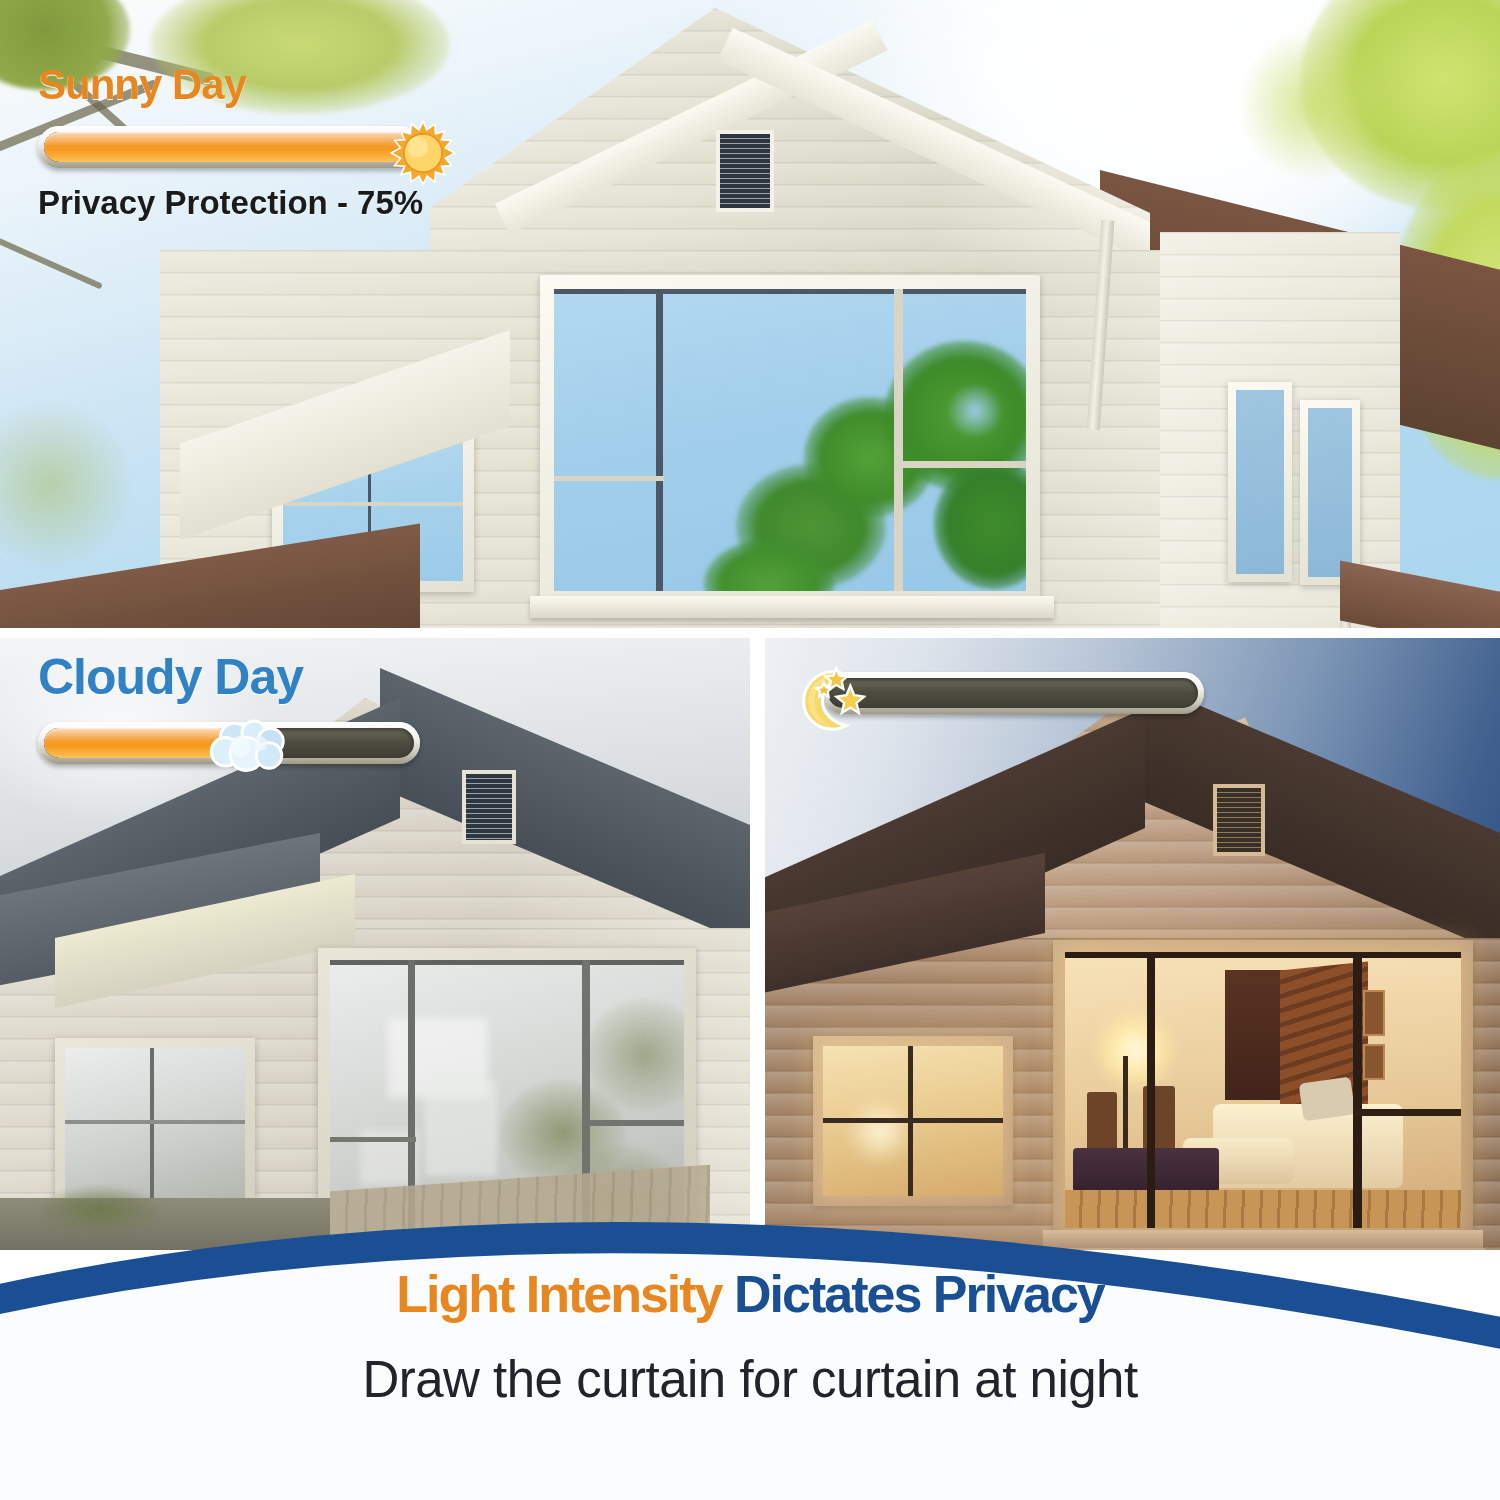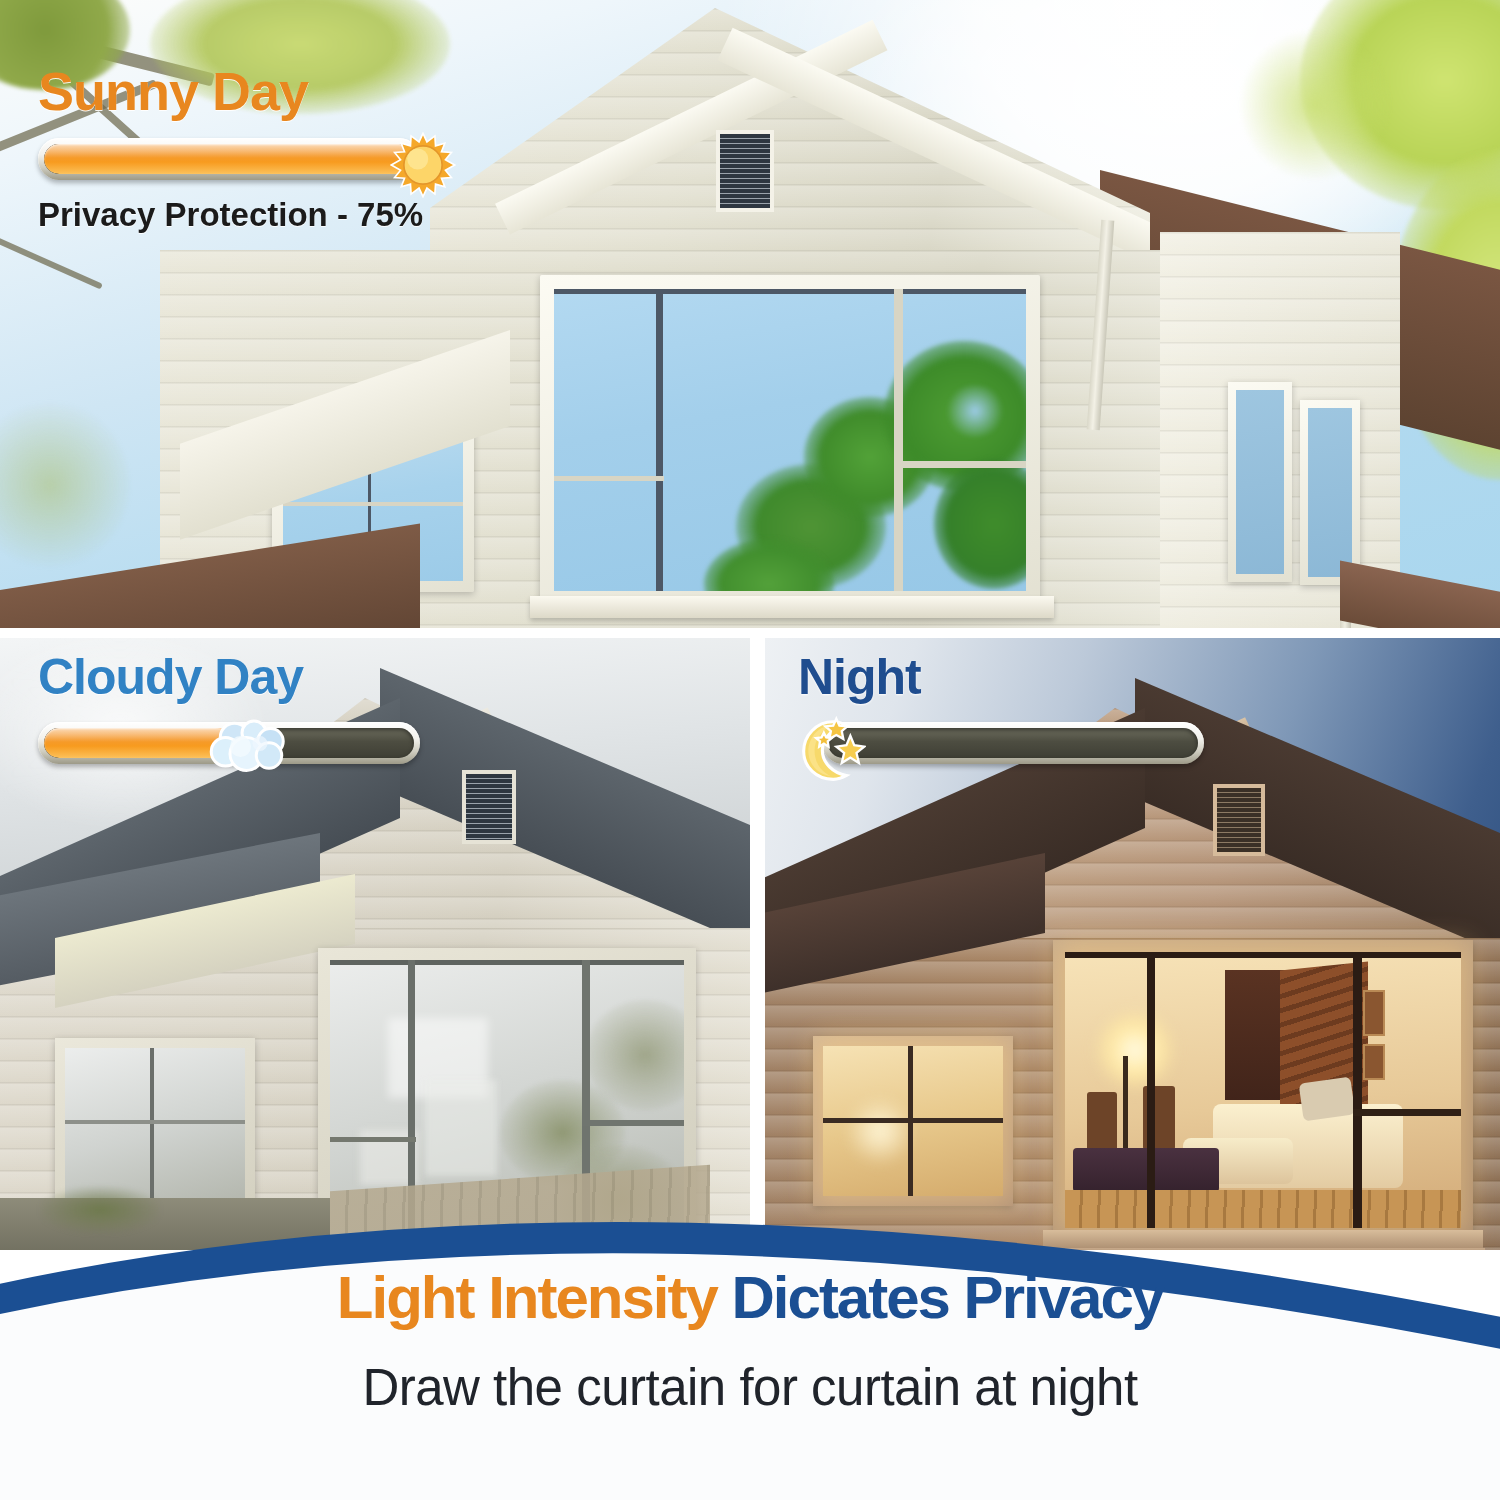--- a/index.html
+++ b/index.html
@@ -102,21 +102,21 @@
     display:flex; flex-direction:column;
   }
   .card-title {
     font-weight:bold; line-height:1;
     letter-spacing:-1px;
   }
   #card-sunny  { left:38px; top:64px;  width:520px; }
   #card-cloudy { left:38px; top:652px; width:470px; }
   #card-night  { left:798px; top:652px; width:470px; }
 
-  #title-sunny  { font-size:54px; color:#e8871f; text-shadow:0 1px 0 rgba(255,255,255,.9); }
+  #title-sunny  { font-size:42px; color:#e8871f; text-shadow:0 1px 0 rgba(255,255,255,.9); }
   #title-cloudy { font-size:50px; color:#3182c4; text-shadow:0 1px 0 rgba(255,255,255,.9); }
   #title-night  { font-size:50px; color:#1f4d8f; text-shadow:0 1px 2px rgba(255,255,255,.95); }
 
   
   .bar-row { position:relative; height:58px; margin-top:12px; }
   .bar-shell {
     position:absolute; top:8px; height:42px;
     background:linear-gradient(180deg,#ffffff 0%,#f2f1ec 40%,#cfcdc0 70%,#9d9a88 100%);
     border-radius:22px;
     box-shadow:0 3px 5px rgba(0,0,0,.28), inset 0 1px 1px #fff;
@@ -155,21 +155,21 @@
   #banner {
     position:absolute; left:0; top:1190px; width:1500px; height:310px;
     z-index:60; overflow:hidden;
   }
   #banner-curve { position:absolute; left:-6%; top:0; width:112%; height:560px; }
   #banner-text {
     position:absolute; left:0; top:78px; width:1500px;
     text-align:center;
   }
   #headline {
-    font-size:60px; font-weight:bold; letter-spacing:-2px; line-height:1;
+    font-size:52px; font-weight:bold; letter-spacing:-2px; line-height:1;
     white-space:nowrap;
   }
   #headline .hl-orange { color:#e8871f; }
   #headline .hl-blue   { color:#1b4f93; }
   #subline {
     font-size:51px; color:#20242b; margin-top:30px; letter-spacing:-0.5px;
     white-space:nowrap;
   }
 </style>
 </head>
@@ -415,21 +415,20 @@
             <circle cx="84" cy="50" r="17" fill="#d2e9f8"></circle>
           </g>
           <circle cx="46" cy="38" r="14" fill="#f2fafe" opacity="0.8"></circle>
           <circle cx="72" cy="34" r="10" fill="#eef7fd" opacity="0.7"></circle>
         </svg>
       </div>
     </div>
   </div>
 
   <div class="card" id="card-night">
-    <div class="card-title" id="title-night">Night</div>
     <div class="bar-row">
       <div class="bar-shell" style="left:24px; width:382px;">
         <div class="bar-track">
           <div class="bar-fill" style="width:0%;"></div>
         </div>
       </div>
       <div class="weather-icon" style="left:-10px; top:0px; width:78px; height:70px;">
         <svg width="78" height="70" viewBox="0 0 100 90">
           <path d="M58 10 C36 10 20 28 20 48 C20 68 36 84 58 84 C64 84 70 82 75 79 C58 76 44 63 44 47 C44 31 58 17 75 15 C70 12 64 10 58 10 Z" fill="#f7d96b" stroke="#ffffff" stroke-width="4"></path>
             <path d="M58 14 C40 14 26 30 26 48 C26 64 38 78 55 80 C42 74 34 62 34 47 C34 32 44 20 58 14 Z" fill="#fde89a" opacity="0.6"></path>

